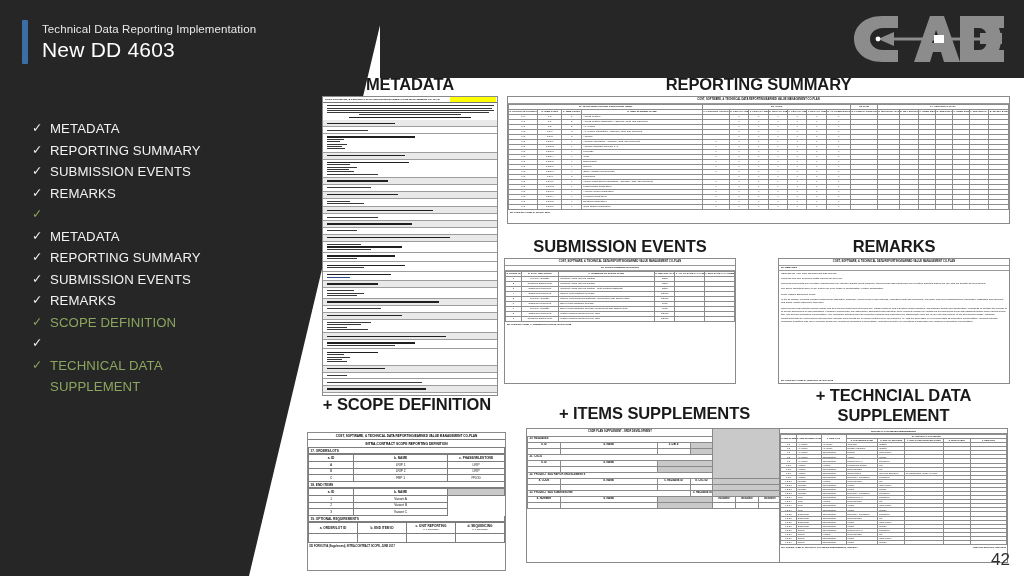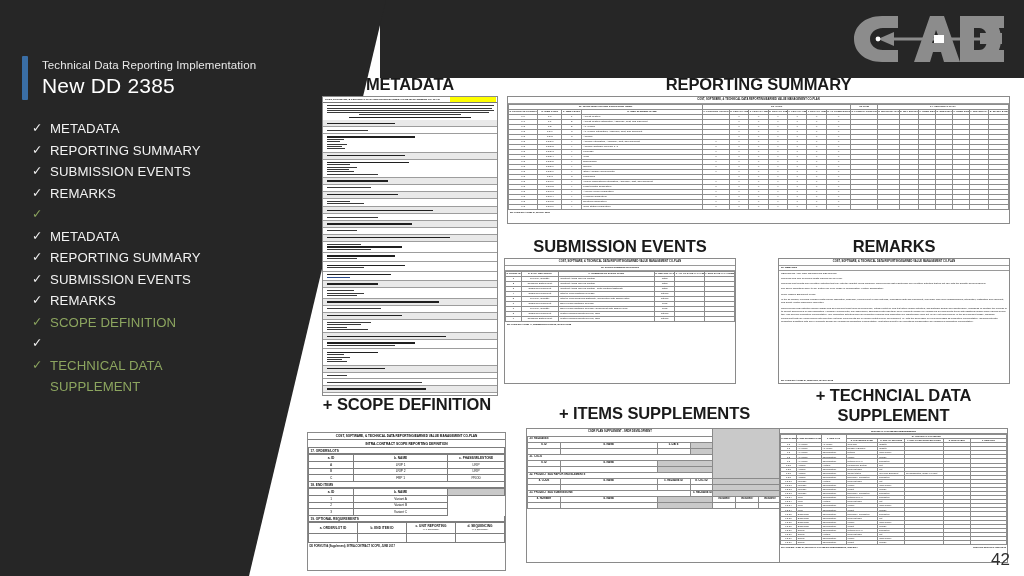--- a/index.html
+++ b/index.html
@@ -31,21 +31,20 @@
     background: #262626;
   }
 
   
   .title-block {
     position: absolute;
     left: 22px; top: 20px;
     display: flex;
     align-items: stretch;
     z-index: 6;
-    margin-top: 36px;
   }
   .title-bar {
     width: 6px;
     background: #3a6ea5;
     margin-right: 14px;
     border-radius: 1px;
   }
   .title-texts { display: flex; flex-direction: column; justify-content: center; }
   .kicker {
     color: #e8e8e8;
@@ -261,21 +260,21 @@
 
 <div id="slide">
 
   <div class="dark-header-band-right"></div>
   <div class="dark-panel"></div>
 
   <div class="title-block">
     <div class="title-bar"></div>
     <div class="title-texts">
       <div class="kicker">Technical Data Reporting Implementation</div>
-      <div class="maintitle">New DD 2385</div>
+      <div class="maintitle">New DD 4603</div>
     </div>
   </div>
 
   <div class="logo">
     <svg viewBox="0 0 160 62" width="160" height="62" aria-hidden="true">
       <g fill="#8c8c8c">
 
         <path d="M34 8 C16 8 6 19 6 31 C6 43 16 54 34 54 L50 54 L50 42 L35 42 C27 42 22 37 22 31 C22 25 27 20 35 20 L50 20 L50 8 Z"></path>
 
         <path d="M66 54 L82 8 L96 8 L112 54 L96 54 L93 44 L85 44 L82 54 Z M88 22 L84 35 L93 35 Z"></path>

